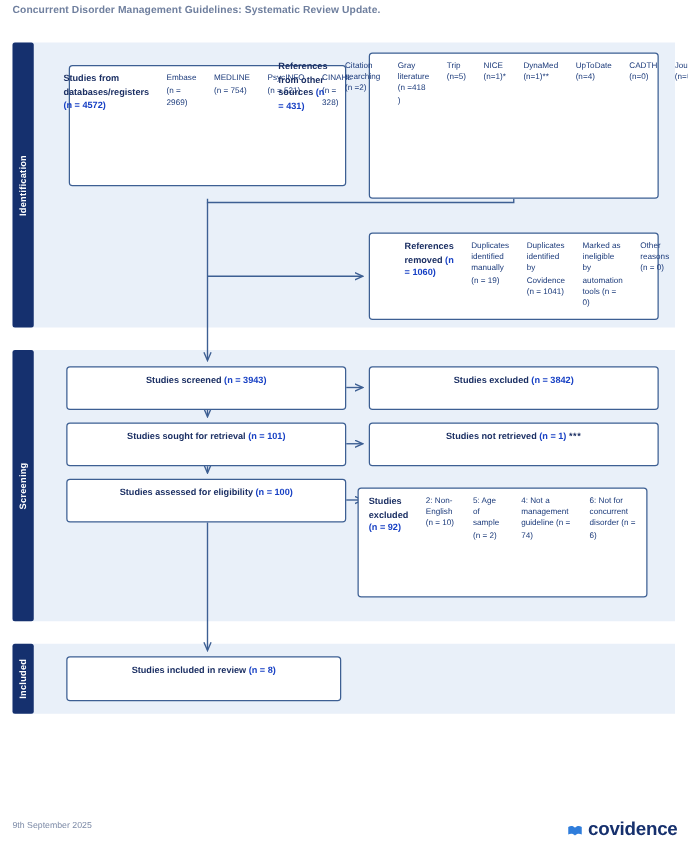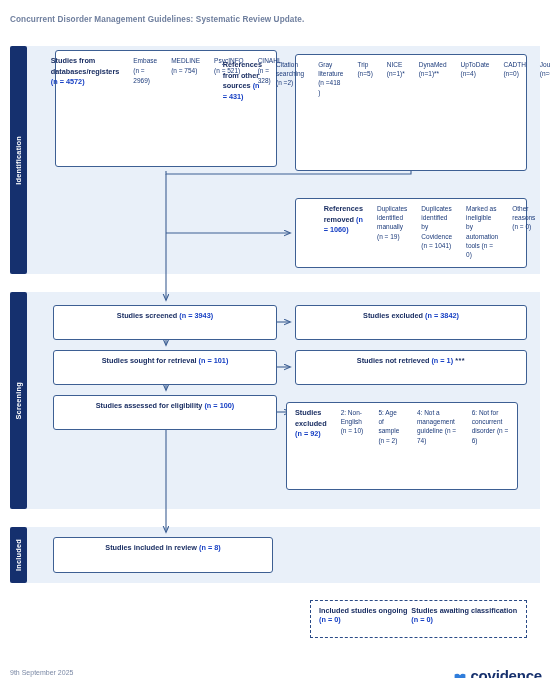--- a/index.html
+++ b/index.html
@@ -1,21 +1,21 @@
 <!DOCTYPE html>
 <html><head>
 <meta charset="utf-8">
 <style>
   html,body{margin:0;padding:0;}
   body{
     width:550px;height:678px;background:#ffffff;
     font-family:"Liberation Sans", sans-serif;
     color:#1a3c7b;position:relative;overflow:hidden;
   }
-  .page{position:absolute;inset:0;margin-top:12px;}
+  .page{position:absolute;inset:0;}
 
   
   .doc-title{
     position:absolute;left:10px;top:3px;
     font-size:8.2px;font-weight:bold;color:#6f7f9e;
     letter-spacing:.1px;
   }
 
   
   .band{position:absolute;background:#e9f0f9;}
@@ -52,21 +52,21 @@
   .sub{
     font-size:6.5px;color:#1b3a7a;line-height:1.5;
     margin-left:14px;font-weight:normal;
   }
   .sub.tight{line-height:1.42;}
   .one-line{font-size:7.3px;font-weight:bold;color:#1b2f63;}
   .one-line b{color:#1740c4;}
   .stars{font-weight:bold;color:#1b2f63;letter-spacing:.5px;}
 
   
-  #box-db      {left:55px; top:38px;  width:222px;height:117px;}
+  #box-db      {left:55px; top:52px;  width:222px;height:97px;}
   #box-other   {left:295px;top:42px;  width:232px;height:117px;}
   #box-removed {left:295px;top:186px; width:232px;height:70px;padding-left:45px;}
   #box-screened{left:53px; top:293px; width:224px;height:35px;}
   #box-sought  {left:53px; top:338px; width:224px;height:35px;}
   #box-assessed{left:53px; top:383px; width:224px;height:35px;}
   #box-excl1   {left:295px;top:293px; width:232px;height:35px;}
   #box-notret  {left:295px;top:338px; width:232px;height:35px;}
   #box-excl2   {left:286px;top:390px; width:232px;height:88px;}
   #box-incl    {left:53px; top:525px; width:220px;height:36px;}
   #box-pending {left:310px;top:588px; width:217px;height:38px;}
@@ -209,28 +209,20 @@
     <div class="sub tight">4: Not a management guideline (n = 74)</div>
     <div class="sub tight">6: Not for concurrent disorder (n = 6)</div>
   </div>
 
   <div class="box" id="box-incl">
     <div class="one-line">
       <span>Studies included in review </span><b>(n = 8)</b>
     </div>
   </div>
 
-  <div class="box dashed" id="box-pending">
-    <div class="one-line">
-      <span>Included studies ongoing </span><b>(n = 0)</b>
-    </div>
-    <div class="one-line">
-      <span>Studies awaiting classification </span><b>(n = 0)</b>
-    </div>
-  </div>
 
   <div class="date">9th September 2025</div>
   <div class="brand">
     <span class="brand-mark">
       <svg width="12" height="11" viewBox="0 0 12 11">
         <path d="M0.6,1.6 C2.6,0.4 4.6,0.6 6,2.2 C7.4,0.6 9.4,0.4 11.4,1.6 L11.4,7.6 C9.4,6.6 7.4,6.9 6,8.4 C4.6,6.9 2.6,6.6 0.6,7.6 Z" fill="#2f7ddb"></path>
       </svg>
     </span>
     <span class="brand-word">covidence</span>
   </div>

